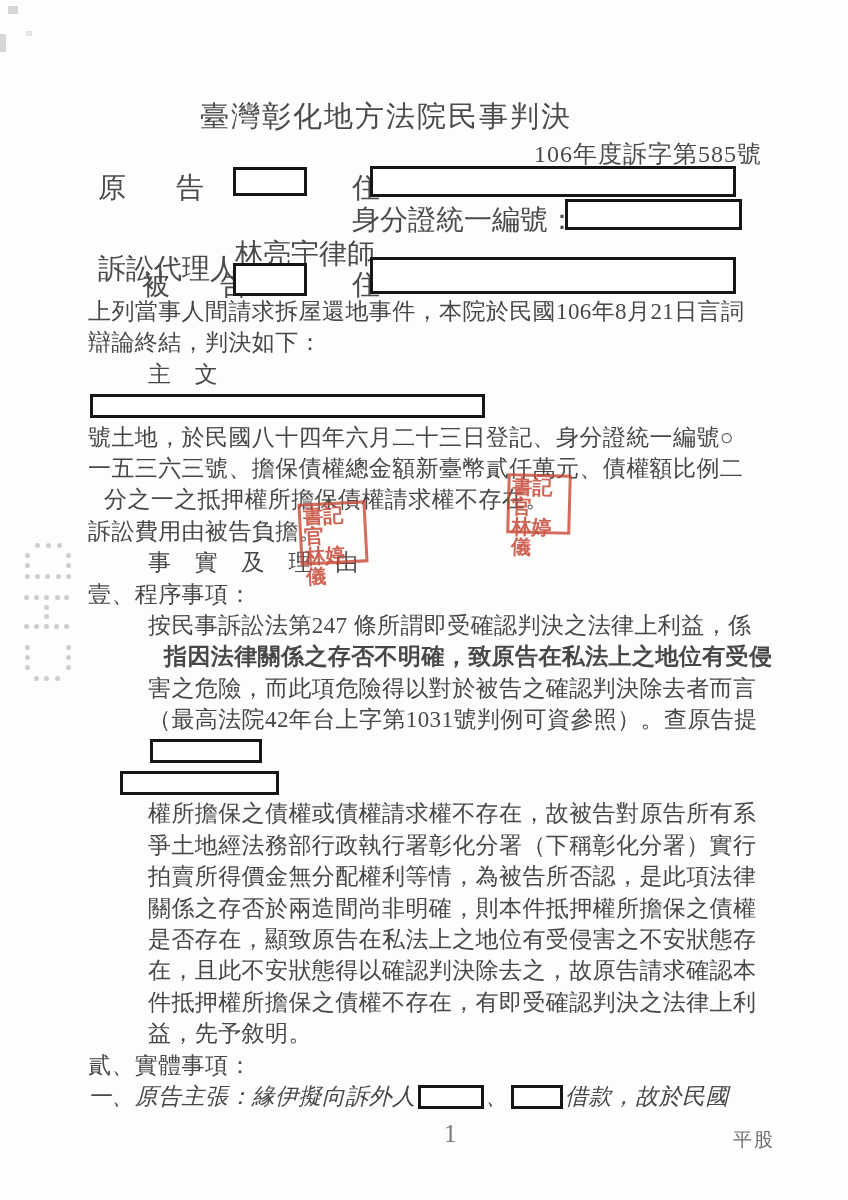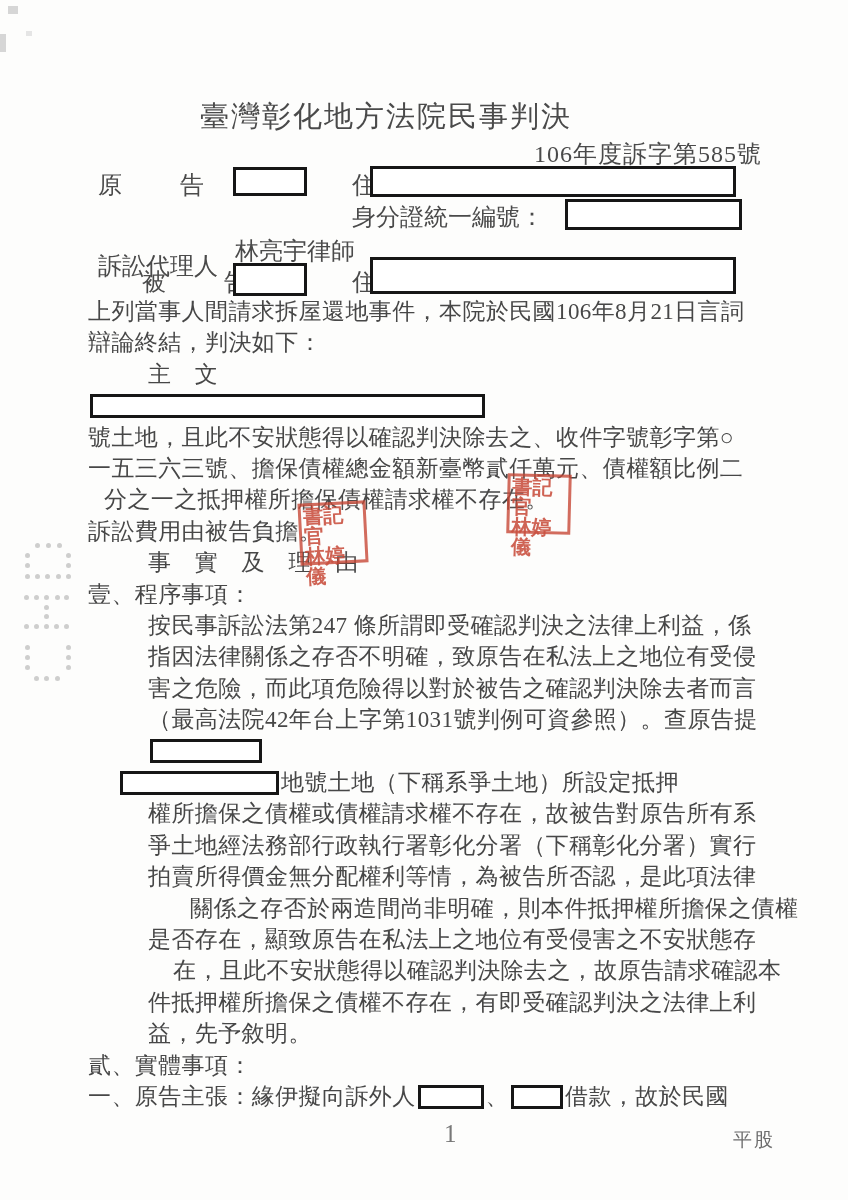--- a/index.html
+++ b/index.html
@@ -12,21 +12,21 @@
   .abs{position:absolute;}
   
   .doc-title{
     left:0;width:772px;top:97px;text-align:center;
     font-size:29px;letter-spacing:2px;color:#4a4a4a;
   }
   .case-no{
     right:86px;top:138px;font-size:24px;letter-spacing:1px;color:#4a4a4a;
   }
   
-  .plabel{font-size:24px;color:#4a4a4a;}
+  .plabel{font-size:28px;color:#4a4a4a;}
   .pjust{width:106px;text-align:justify;text-align-last:justify;}
   .redact-h{
     border:3px solid #161616;background:#fff;box-sizing:border-box;
   }
   
   .bodyline{
     position:absolute;font-size:23px;line-height:30px;
     letter-spacing:0.4px;color:#474747;white-space:nowrap;
   }
   .bodyline .redact{
@@ -79,42 +79,42 @@
 <div class="abs plabel pjust" style="left:98px;top:266px;margin-left:44px;">被告</div>
 <div class="abs redact-h" style="left:233px;top:263px;width:74px;height:33px;"></div>
 <div class="abs plabel" style="left:352px;top:266px;">住</div>
 <div class="abs redact-h" style="left:370px;top:257px;width:366px;height:37px;"></div>
 
 <div id="body-text">
     <div class="bodyline" style="top: 297px; left: 88px;"><span>上列當事人間請求拆屋還地事件，本院於民國106年8月21日言詞</span></div>
     <div class="bodyline" style="top: 328.4px; left: 88px;"><span>辯論終結，判決如下：</span></div>
     <div class="bodyline" style="top: 359.8px; left: 148px;"><span>主　文</span></div>
     <div class="bodyline" style="top: 391.2px; left: 88px;"><span class="redact" style="width: 395px;"></span></div>
-    <div class="bodyline" style="top: 422.6px; left: 88px;"><span>號土地，且此不安狀態得以確認判決除去之、收件字號彰字第○</span></div>
+    <div class="bodyline" style="top: 422.6px; left: 88px;"><span>號土地，於民國八十四年六月二十三日登記、身分證統一編號○</span></div>
     <div class="bodyline" style="top: 454px; left: 88px;"><span>一五三六三號、擔保債權總金額新臺幣貳仟萬元、債權額比例二</span></div>
     <div class="bodyline" style="top: 485.4px; left: 104px;"><span>分之一之抵押權所擔保債權請求權不存在。</span></div>
     <div class="bodyline" style="top: 516.8px; left: 88px;"><span>訴訟費用由被告負擔。</span></div>
     <div class="bodyline" style="top: 548.2px; left: 148px;"><span>事　實　及　理　由</span></div>
     <div class="bodyline" style="top: 579.6px; left: 88px;"><span>壹、程序事項：</span></div>
     <div class="bodyline" style="top: 611px; left: 148px;"><span>按民事訴訟法第247 條所謂即受確認判決之法律上利益，係</span></div>
-    <div class="bodyline" style="top: 642.4px; left: 148px;"><span>指因法律關係之存否不明確，致原告在私法上之地位有受侵</span></div>
+    <div class="bodyline" style="top: 642.4px; left: 164px; font-weight: bold;"><span>指因法律關係之存否不明確，致原告在私法上之地位有受侵</span></div>
     <div class="bodyline" style="top: 673.8px; left: 148px;"><span>害之危險，而此項危險得以對於被告之確認判決除去者而言</span></div>
     <div class="bodyline" style="top: 705.2px; left: 148px;"><span>（最高法院42年台上字第1031號判例可資參照）。查原告提</span></div>
     <div class="bodyline" style="top: 736.6px; left: 148px;"><span class="redact" style="width: 112px;"></span></div>
-    <div class="bodyline" style="top: 768px; left: 118px;"><span class="redact" style="width: 159px;"></span><span>地號土地（下稱系爭土地）所設定抵押</span></div>
+    <div class="bodyline" style="top: 768px; left: 118px;"><span class="redact" style="width: 159px;"></span></div>
     <div class="bodyline" style="top: 799.4px; left: 148px;"><span>權所擔保之債權或債權請求權不存在，故被告對原告所有系</span></div>
     <div class="bodyline" style="top: 830.8px; left: 148px;"><span>爭土地經法務部行政執行署彰化分署（下稱彰化分署）實行</span></div>
     <div class="bodyline" style="top: 862.2px; left: 148px;"><span>拍賣所得價金無分配權利等情，為被告所否認，是此項法律</span></div>
-    <div class="bodyline" style="top: 893.6px; left: 148px; margin-left: 42px;"><span>關係之存否於兩造間尚非明確，則本件抵押權所擔保之債權</span></div>
+    <div class="bodyline" style="top: 893.6px; left: 148px;"><span>關係之存否於兩造間尚非明確，則本件抵押權所擔保之債權</span></div>
     <div class="bodyline" style="top: 925px; left: 148px;"><span>是否存在，顯致原告在私法上之地位有受侵害之不安狀態存</span></div>
-    <div class="bodyline" style="top: 956.4px; left: 148px; margin-left: 25px;"><span>在，且此不安狀態得以確認判決除去之，故原告請求確認本</span></div>
+    <div class="bodyline" style="top: 956.4px; left: 148px;"><span>在，且此不安狀態得以確認判決除去之，故原告請求確認本</span></div>
     <div class="bodyline" style="top: 987.8px; left: 148px;"><span>件抵押權所擔保之債權不存在，有即受確認判決之法律上利</span></div>
     <div class="bodyline" style="top: 1019.2px; left: 148px;"><span>益，先予敘明。</span></div>
     <div class="bodyline" style="top: 1050.6px; left: 88px;"><span>貳、實體事項：</span></div>
-    <div class="bodyline" style="top: 1082px; left: 88px;"><span>一、原告主張：緣伊擬向訴外人</span><span class="redact" style="width: 66px;"></span><span>、</span><span class="redact" style="width: 52px;"></span><span>借款，故於民國</span></div>
+    <div class="bodyline" style="top: 1082px; left: 88px; font-style: italic;"><span>一、原告主張：緣伊擬向訴外人</span><span class="redact" style="width: 66px;"></span><span>、</span><span class="redact" style="width: 52px;"></span><span>借款，故於民國</span></div>
   </div>
 
 <div class="stamp stamp-a">
   <div class="srow">書記官</div>
   <div class="srow">林婷儀</div>
 </div>
 <div class="stamp stamp-b">
   <div class="srow">書記官</div>
   <div class="srow">林婷儀</div>
 </div>

